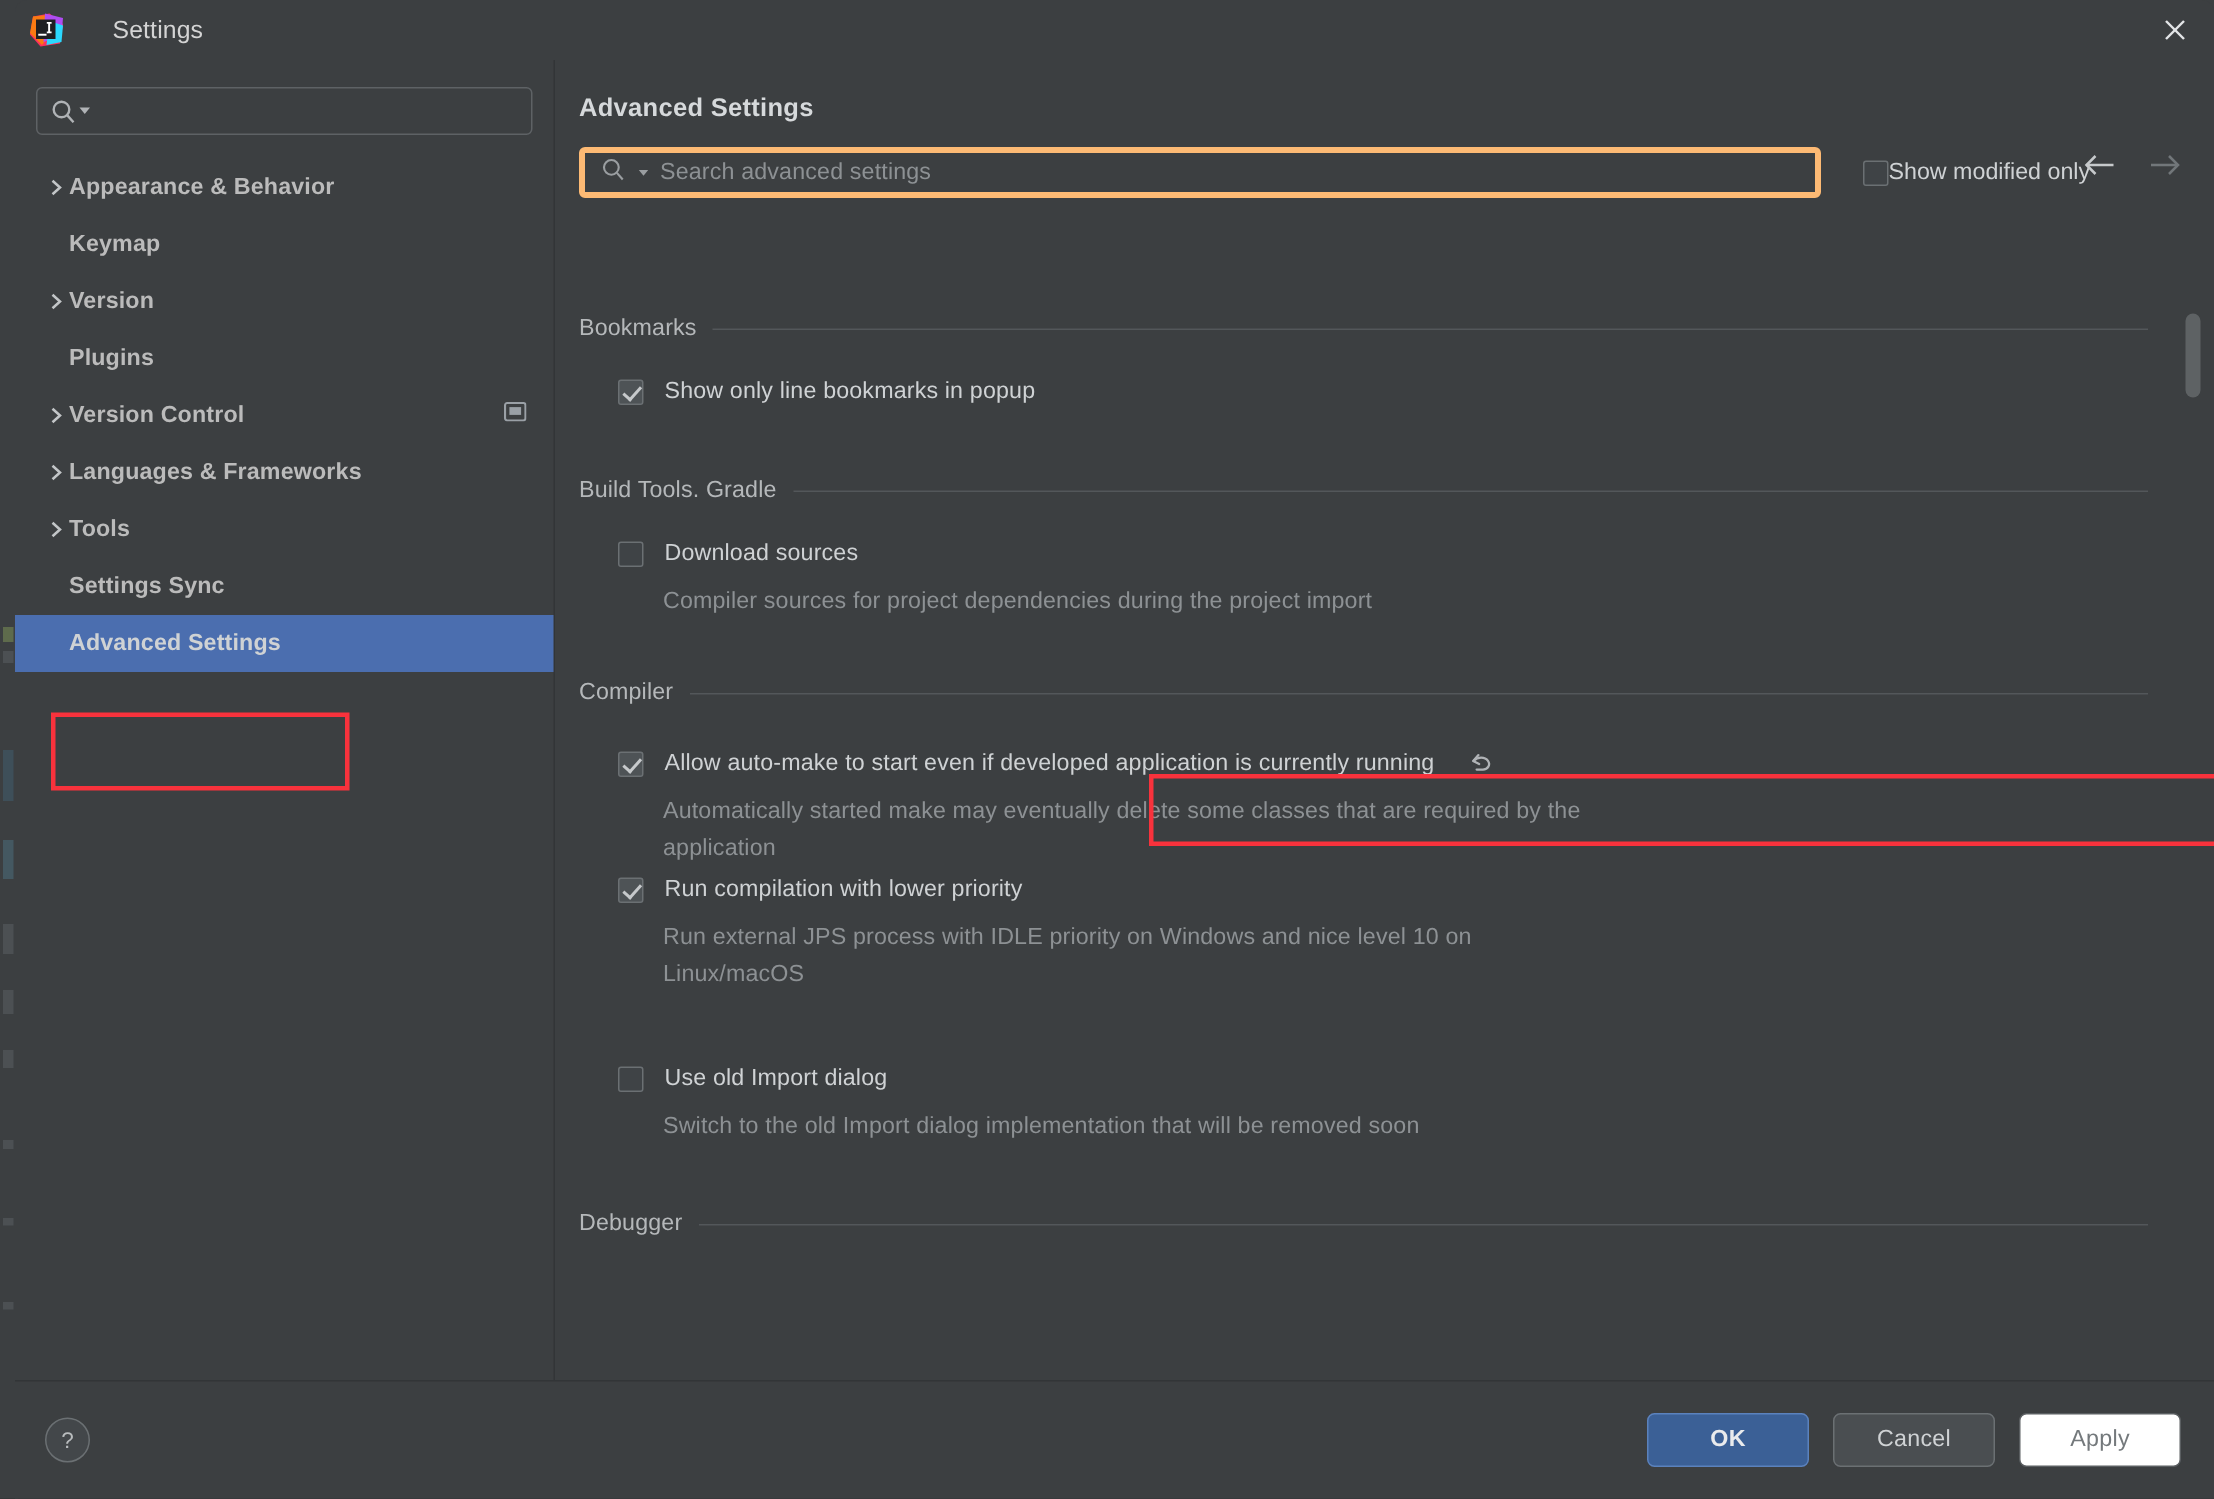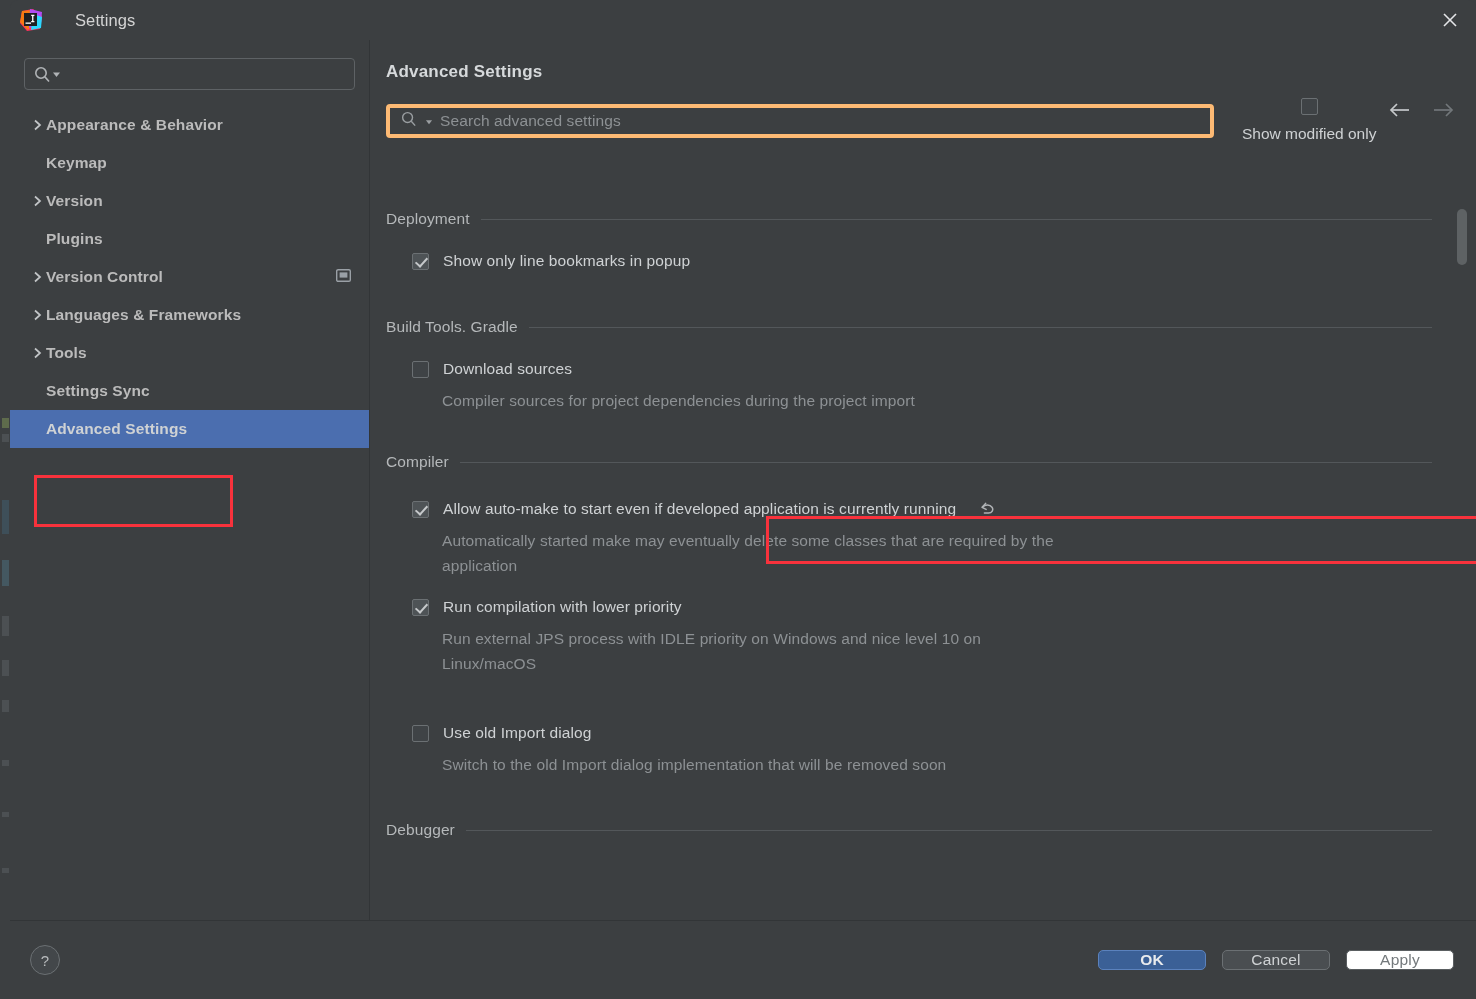--- a/index.html
+++ b/index.html
@@ -203,23 +203,21 @@
     gap: 7px;
   }
   .adv-search-ph {
     font-size: 15.5px;
     color: #8d9194;
     letter-spacing: .1px;
   }
   .modified-only {
     display: flex;
     align-items: center;
-    gap: 10px;
     margin-left: 10px;
-    flex-direction: column;
   }
   .modified-only .lbl {
     font-size: 15.5px;
     color: #cfd2d4;
     white-space: nowrap;
   }
 
   
   .settings-list {
     position: absolute;
@@ -352,21 +350,21 @@
     justify-content: center;
     font-size: 15px;
     color: #b9bcbe;
   }
   .btn-group {
     margin-left: auto;
     display: flex;
     gap: 16px;
   }
   .btn {
-    height: 20px;
+    height: 36px;
     min-width: 108px;
     border-radius: 5px;
     display: flex;
     align-items: center;
     justify-content: center;
     font-size: 15.5px;
     letter-spacing: .2px;
   }
   .btn.primary {
     background: #3b6096;
@@ -562,21 +560,21 @@
         <div class="modified-only">
           <span class="cb empty"></span>
           <span class="lbl">Show modified only</span>
         </div>
       </div>
 
       <div class="settings-list">
 
         <div class="group">
           <div class="group-head">
-            <span class="group-name">Deployment</span>
+            <span class="group-name">Bookmarks</span>
             <span class="group-rule"></span>
           </div>
           <div class="opt-row">
             <span class="cb checked"></span>
             <span class="opt-label">Show only line bookmarks in popup</span>
           </div>
         </div>
 
         <div class="group" style="margin-top:40px;">
           <div class="group-head">
@@ -601,21 +599,21 @@
             <span class="opt-label">Allow auto-make to start even if developed application is currently running</span>
             <span class="revert-icon">
               <svg width="19" height="18" viewBox="0 0 19 18">
                 <path d="M4.5 7.2 C7 4.3 12 4.3 14 7.2 C15.8 9.8 14 13 10.6 13 L6.4 13" fill="none" stroke="#b0b3b6" stroke-width="1.5" stroke-linecap="round"></path>
                 <polyline points="7.6,3.4 4.1,7.3 8.1,9.4" fill="none" stroke="#b0b3b6" stroke-width="1.5" stroke-linecap="round" stroke-linejoin="round"></polyline>
               </svg>
             </span>
           </div>
           <div class="opt-desc" style="max-width:740px;">Automatically started make may eventually delete some classes that are required by the application</div>
 
-          <div class="opt-row" style="margin-top:14px;">
+          <div class="opt-row" style="margin-top:0;">
             <span class="cb checked"></span>
             <span class="opt-label">Run compilation with lower priority</span>
           </div>
           <div class="opt-desc" style="max-width:670px;">Run external JPS process with IDLE priority on Windows and nice level 10 on Linux/macOS</div>
         </div>
 
         <div class="group" style="margin-top:42px;">
           <div class="opt-row">
             <span class="cb empty"></span>
             <span class="opt-label">Use old Import dialog</span>

